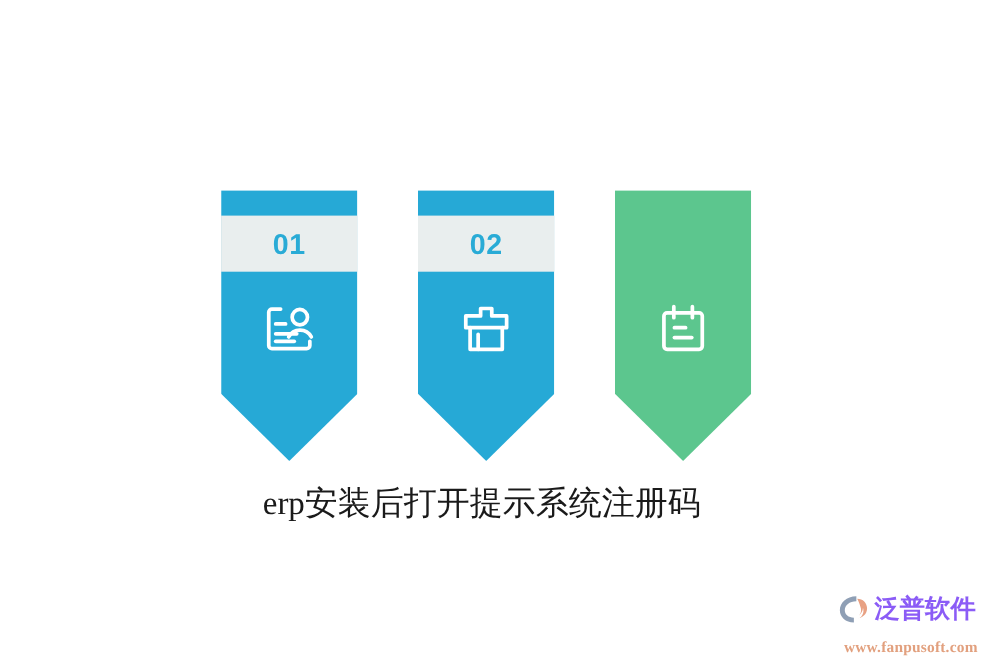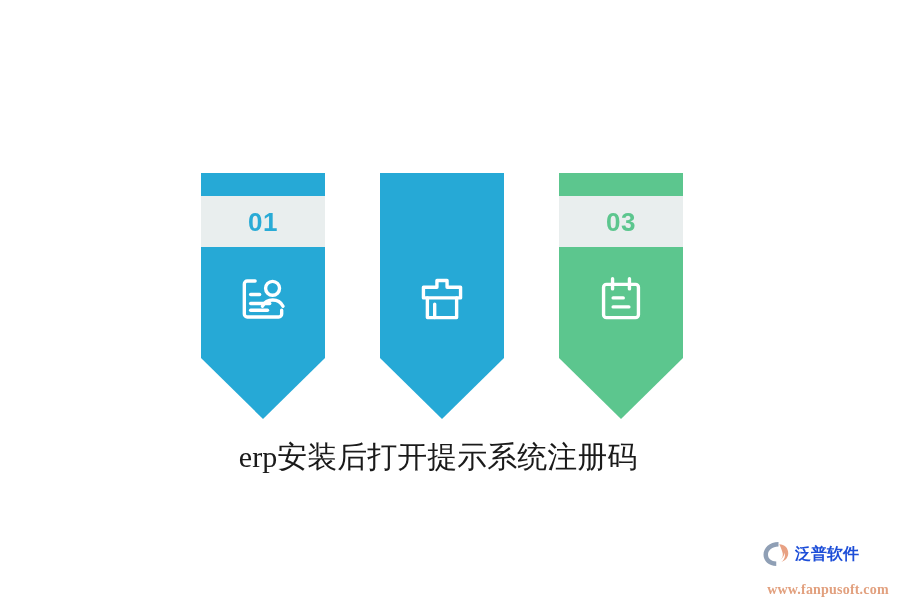--- a/index.html
+++ b/index.html
@@ -122,23 +122,23 @@
     width: 30px;
     height: 30px;
     flex: 0 0 30px;
     margin-right: 3px;
   }
 
   .brand-mark svg { display: block; width: 30px; height: 30px; }
 
   .brand-name {
     font-family: "DejaVu Sans", "Liberation Sans", sans-serif;
-    font-size: 16px;
+    font-size: 23px;
     font-weight: 700;
-    color: #1d4ed8;
+    color: #8b5cf6;
     line-height: 1;
     letter-spacing: 0px;
   }
 
   .brand-url {
     margin-top: 12px;
     font-family: "Liberation Serif", "DejaVu Serif", serif;
     font-size: 14px;
     font-weight: 700;
     color: #e2a07e;
@@ -168,35 +168,35 @@
           <line x1="13" y1="28" x2="30" y2="28"></line>
           <line x1="13" y1="34" x2="28" y2="34"></line>
           <circle cx="32.5" cy="14.5" r="6.2"></circle>
           <path d="M23.5 30.5 A10.3 10.3 0 0 1 41.8 30.5"></path>
         </svg>
       </div>
     </div>
 
     <div class="banner blue">
       <div class="banner-body"></div>
+      <div class="banner-number-band">
+        <span class="banner-number">02</span>
+      </div>
       <div class="banner-icon-wrap">
 
         <svg viewBox="0 0 48 48" fill="none" stroke="#ffffff" stroke-width="3" stroke-linecap="round" stroke-linejoin="round">
           <path d="M19.5 13.5 V7.5 H28.5 V13.5 H40.5 V23 H7.5 V13.5 Z"></path>
           <path d="M11 23 V40.5 H37 V23"></path>
           <path d="M17.5 40.5 V28.5"></path>
         </svg>
       </div>
     </div>
 
     <div class="banner green">
       <div class="banner-body"></div>
-      <div class="banner-number-band">
-        <span class="banner-number">03</span>
-      </div>
       <div class="banner-icon-wrap">
 
         <svg viewBox="0 0 48 48" fill="none" stroke="#ffffff" stroke-width="3" stroke-linecap="round" stroke-linejoin="round">
           <rect x="8.5" y="11" width="31" height="29.5" rx="2.6"></rect>
           <line x1="16.5" y1="6" x2="16.5" y2="15"></line>
           <line x1="31.5" y1="6" x2="31.5" y2="15"></line>
           <line x1="17" y1="23" x2="26" y2="23"></line>
           <line x1="17" y1="31" x2="31" y2="31"></line>
         </svg>
       </div>

